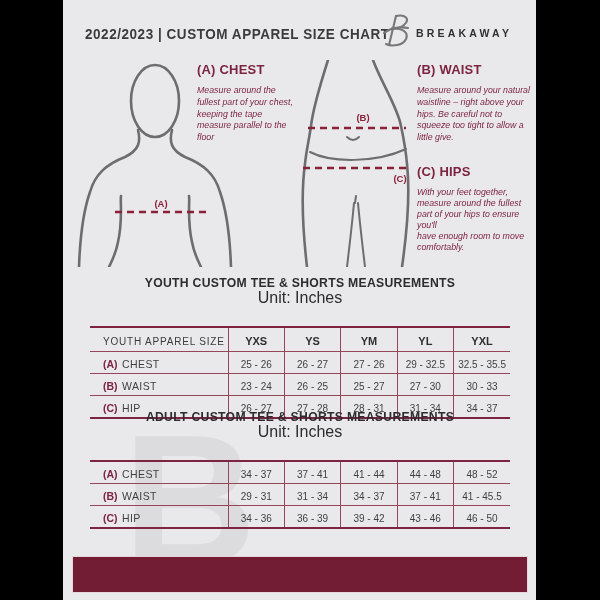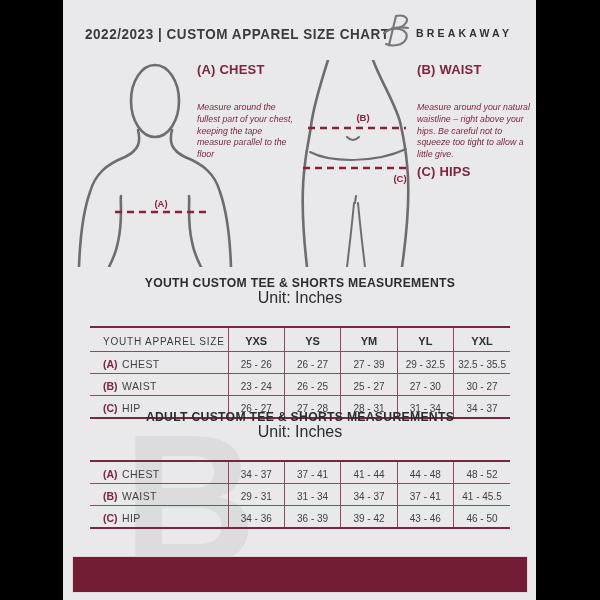--- a/index.html
+++ b/index.html
@@ -27,21 +27,21 @@
   .fig { position:absolute; }
   .fig-torso { left:13px; top:60px; }
   .fig-lower { left:233px; top:60px; }
   
   .guide { position:absolute; }
   .guide-chest { left:134px; top:62px; width:100px; }
   .guide-waist { left:354px; top:62px; width:116px; }
   .guide-hips  { left:354px; top:164px; width:120px; }
   .guide-heading { font-size:13px; font-weight:bold; color:#7d2440; letter-spacing:0.2px; }
   .guide-body {
-    margin-top:25px; font-size:8.8px; font-style:italic; line-height:11.8px;
+    margin-top:8px; font-size:8.8px; font-style:italic; line-height:11.8px;
     color:#7d2440; white-space:pre-line;
   }
   .guide-hips .guide-body { line-height:11px; }
   
   .tbl-block { position:absolute; left:27px; width:420px; text-align:center; }
   .tbl-youth { top:276px; }
   .tbl-adult { top:410px; }
   .tbl-title { font-size:12.2px; font-weight:bold; letter-spacing:0.3px; color:#2c2c2e; line-height:15px; }
   .tbl-unit  { font-size:16px; color:#2c2c2e; line-height:14px; }
   table.size-table {
@@ -125,20 +125,22 @@
   <div class="guide guide-chest above">
     <div class="guide-heading">(A) CHEST</div>
     <div class="guide-body">Measure around the fullest part of your chest, keeping the tape measure parallel to the floor</div>
   </div>
   <div class="guide guide-waist above">
     <div class="guide-heading">(B) WAIST</div>
     <div class="guide-body">Measure around your natural waistline – right above your hips. Be careful not to squeeze too tight to allow a little give.</div>
   </div>
   <div class="guide guide-hips above">
     <div class="guide-heading">(C) HIPS</div>
+    <div class="guide-body">With your feet together, measure around the fullest part of your hips to ensure you'll
+have enough room to move comfortably.</div>
   </div>
 
   <div class="tbl-block tbl-youth above">
     <div class="tbl-title">YOUTH CUSTOM TEE &amp; SHORTS MEASUREMENTS</div>
     <div class="tbl-unit">Unit: Inches</div>
     <table class="size-table">
       <colgroup>
           <col style="width:138px">
           <col>
           <col>
@@ -152,31 +154,31 @@
         <th><span class="size-name">YXS</span></th>
         <th><span class="size-name">YS</span></th>
         <th><span class="size-name">YM</span></th>
         <th><span class="size-name">YL</span></th>
         <th><span class="size-name">YXL</span></th>
       </tr>
       <tr>
         <td class="col-label"><span class="row-key">(A)</span> <span class="row-label">CHEST</span></td>
         <td><span class="cell-val">25 - 26</span></td>
         <td><span class="cell-val">26 - 27</span></td>
-        <td><span class="cell-val">27 - 39</span></td>
+        <td><span class="cell-val">27 - 26</span></td>
         <td><span class="cell-val">29 - 32.5</span></td>
         <td><span class="cell-val">32.5 - 35.5</span></td>
       </tr>
       <tr>
         <td class="col-label"><span class="row-key">(B)</span> <span class="row-label">WAIST</span></td>
         <td><span class="cell-val">23 - 24</span></td>
         <td><span class="cell-val">26 - 25</span></td>
         <td><span class="cell-val">25 - 27</span></td>
         <td><span class="cell-val">27 - 30</span></td>
-        <td><span class="cell-val">30 - 27</span></td>
+        <td><span class="cell-val">30 - 33</span></td>
       </tr>
       <tr>
         <td class="col-label"><span class="row-key">(C)</span> <span class="row-label">HIP</span></td>
         <td><span class="cell-val">26 - 27</span></td>
         <td><span class="cell-val">27 - 28</span></td>
         <td><span class="cell-val">28 - 31</span></td>
         <td><span class="cell-val">31 - 34</span></td>
         <td><span class="cell-val">34 - 37</span></td>
       </tr>
     </tbody>

